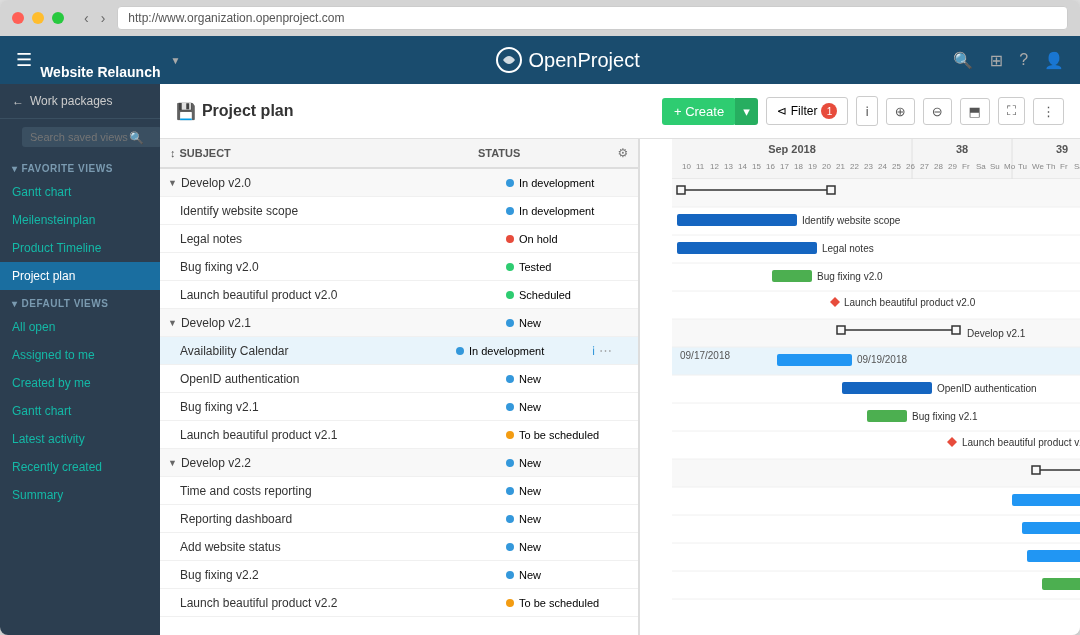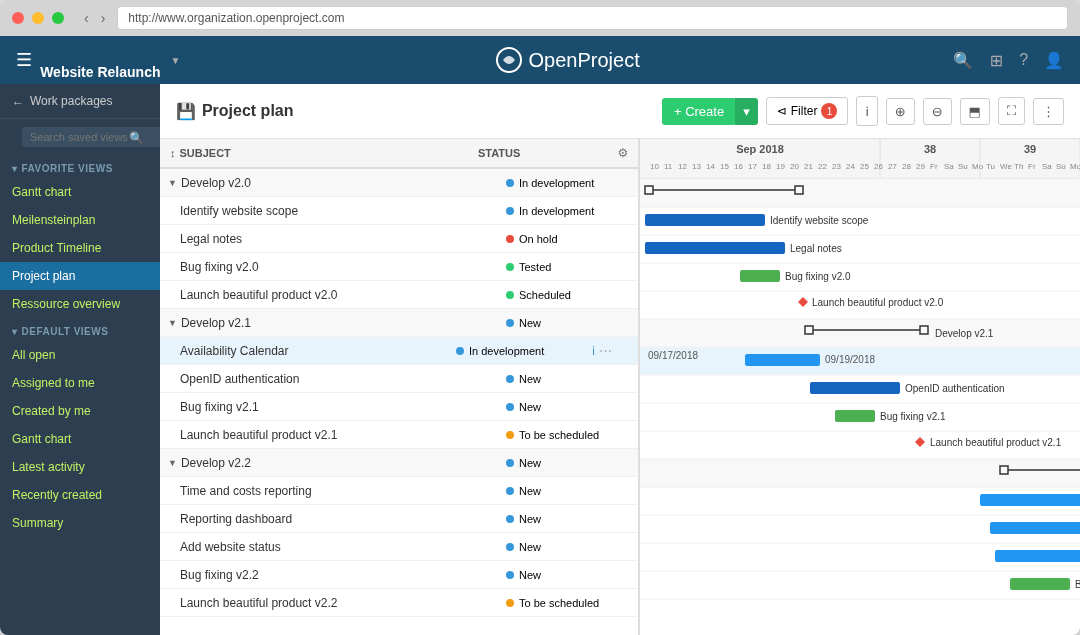--- a/index.html
+++ b/index.html
@@ -29,21 +29,21 @@
     .top-icon { color: #aaa; font-size: 16px; cursor: pointer; }
 
     .main-content { display: flex; flex: 1; overflow: hidden; }
 
     .sidebar { background: #2c3e50; width: 160px; display: flex; flex-direction: column; flex-shrink: 0; overflow-y: auto; }
     .sidebar-back { display: flex; align-items: center; gap: 6px; padding: 10px 12px; color: #ccc; font-size: 12px; border-bottom: 1px solid #3a4f61; cursor: pointer; }
     .sidebar-search { padding: 8px 10px; position: relative; }
     .sidebar-search input { width: 100%; background: #3a4f61; border: none; border-radius: 3px; padding: 4px 24px 4px 8px; color: #ccc; font-size: 11px; margin-left: 12px; }
     .sidebar-search-icon { position: absolute; right: 16px; top: 12px; color: #888; font-size: 12px; }
     .sidebar-section-header { color: #7a9ab0; font-size: 10px; font-weight: 600; padding: 8px 12px 4px; text-transform: uppercase; letter-spacing: 0.5px; display: flex; align-items: center; gap: 4px; }
-    .sidebar-item { padding: 7px 12px; color: #bef264; font-size: 12px; cursor: pointer; display: flex; align-items: center; }
+    .sidebar-item { padding: 7px 12px; color: #14b8a6; font-size: 12px; cursor: pointer; display: flex; align-items: center; }
     .sidebar-item.active { background: #1a6ea0; color: white; }
 
     .content-area { flex: 1; display: flex; flex-direction: column; background: white; overflow: hidden; }
     .content-header { display: flex; align-items: center; padding: 12px 16px; border-bottom: 1px solid #e0e0e0; flex-shrink: 0; }
     .page-title { font-size: 16px; font-weight: 600; color: #333; display: flex; align-items: center; gap: 6px; }
     .header-actions { margin-left: auto; display: flex; align-items: center; gap: 8px; }
     .btn-create { background: #2ecc71; color: white; border: none; border-radius: 3px; padding: 6px 12px; font-size: 13px; cursor: pointer; display: flex; align-items: center; gap: 4px; }
     .btn-create-arrow { background: #27ae60; padding: 6px 8px; border-radius: 0 3px 3px 0; margin-left: -1px; }
     .btn-filter { background: white; border: 1px solid #ccc; border-radius: 3px; padding: 5px 10px; font-size: 12px; cursor: pointer; display: flex; align-items: center; gap: 4px; }
     .filter-badge { background: #e74c3c; color: white; border-radius: 50%; width: 16px; height: 16px; font-size: 10px; display: inline-flex; align-items: center; justify-content: center; }
@@ -65,21 +65,21 @@
     .status-dot { width: 8px; height: 8px; border-radius: 50%; flex-shrink: 0; }
     .dot-green { background: #2ecc71; }
     .dot-blue { background: #3498db; }
     .dot-red { background: #e74c3c; }
     .dot-yellow { background: #f39c12; }
     .indent-1 { padding-left: 20px; }
     .group-toggle { font-size: 9px; color: #666; }
     .info-icon { color: #3498db; font-size: 12px; cursor: pointer; }
     .more-icon { color: #999; font-size: 13px; cursor: pointer; }
 
-    .gantt-chart { flex: 1; overflow-x: auto; overflow-y: auto; position: relative; }
+    .gantt-chart { flex: 1; overflow-x: auto; overflow-y: auto; position: relative; padding-left: 32px; }
   </style>
 </head>
 <body>
 
 <div class="window-chrome">
 
   <div class="title-bar">
     <div class="traffic-light tl-red"></div>
     <div class="traffic-light tl-yellow"></div>
     <div class="traffic-light tl-green"></div>
@@ -135,23 +135,20 @@
             <span>Gantt chart</span>
           </div>
         <div class="sidebar-item">
             <span>Meilensteinplan</span>
           </div>
         <div class="sidebar-item">
             <span>Product Timeline</span>
           </div>
         <div class="sidebar-item active">
             <span>Project plan</span>
-          </div>
-        <div class="sidebar-item">
-            <span>Ressource overview</span>
           </div>
 
         <div class="sidebar-section-header">
           <span>▾</span>
           <span>DEFAULT VIEWS</span>
         </div>
         <div class="sidebar-item">
             <span>All open</span>
           </div>
         <div class="sidebar-item">

